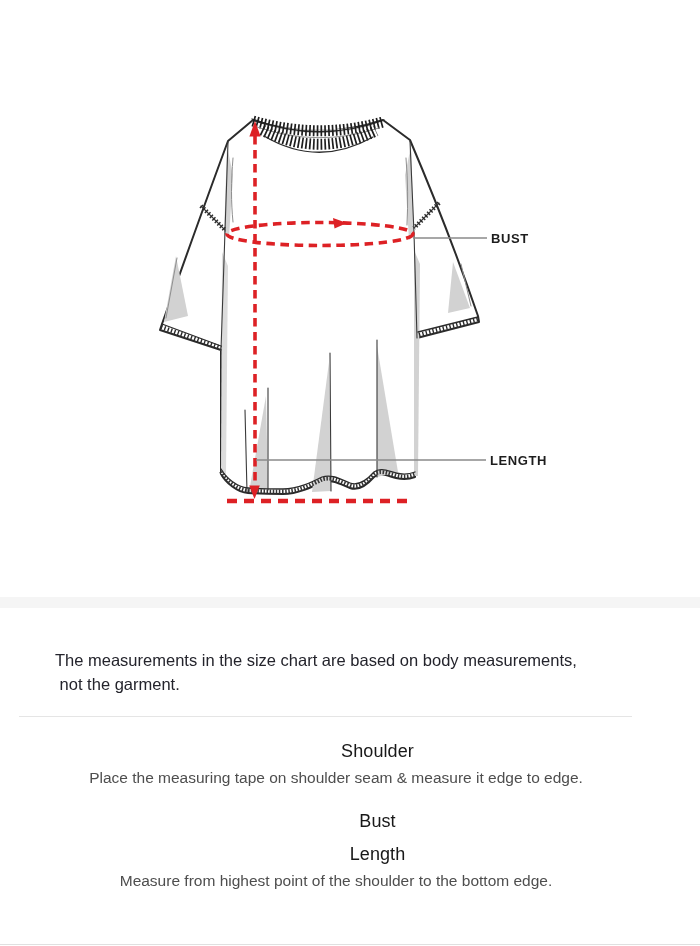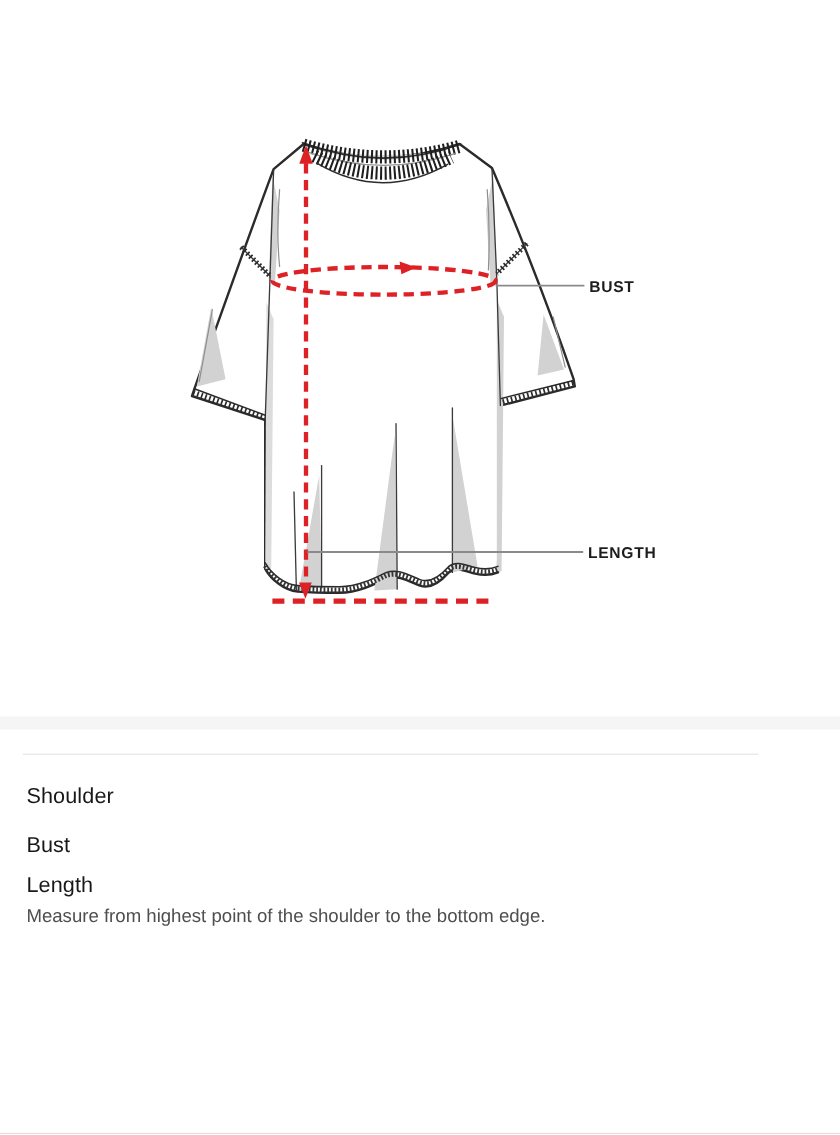--- a/index.html
+++ b/index.html
@@ -26,21 +26,21 @@
     font-size:16.5px;line-height:24px;
     color:#24242c;
     white-space:pre-wrap;
     max-width:560px;
   }
   .thin-divider{
     margin:20px 0 0 19px;
     width:613px;height:1px;
     background:var(--thin-divider);
   }
-  .section{margin-left:22px;}
+  .section{margin-left:55px;text-align:center;}
   .section-shoulder{margin-top:24px;}
   .section-bust{margin-top:20px;}
   .section-length{margin-top:12px;}
   .section h3{
     font-size:18px;font-weight:400;line-height:21px;
     color:#181818;letter-spacing:.1px;
   }
   .section p{
     margin-top:2px;
     font-size:15.5px;line-height:27px;
@@ -159,25 +159,27 @@
 
       <path class="leader" d="M 413,238 L 487,238"></path>
       <path class="leader" d="M 256,460 L 486,460"></path>
       <text class="dlabel" x="491" y="243">BUST</text>
       <text class="dlabel" x="490" y="465">LENGTH</text>
     </svg>
   </div>
 
   <div class="divider-bar"></div>
 
+  <div class="note"><span>The measurements in the size chart are based on body measurements,</span><br><span> not the garment.</span></div>
 
   <div class="thin-divider"></div>
 
   <div class="section section-shoulder">
     <h3>Shoulder</h3>
+    <p>Place the measuring tape on shoulder seam &amp; measure it edge to edge.</p>
   </div>
 
   <div class="section section-bust">
     <h3>Bust</h3>
   </div>
 
   <div class="section section-length">
     <h3>Length</h3>
     <p>Measure from highest point of the shoulder to the bottom edge.</p>
   </div>

